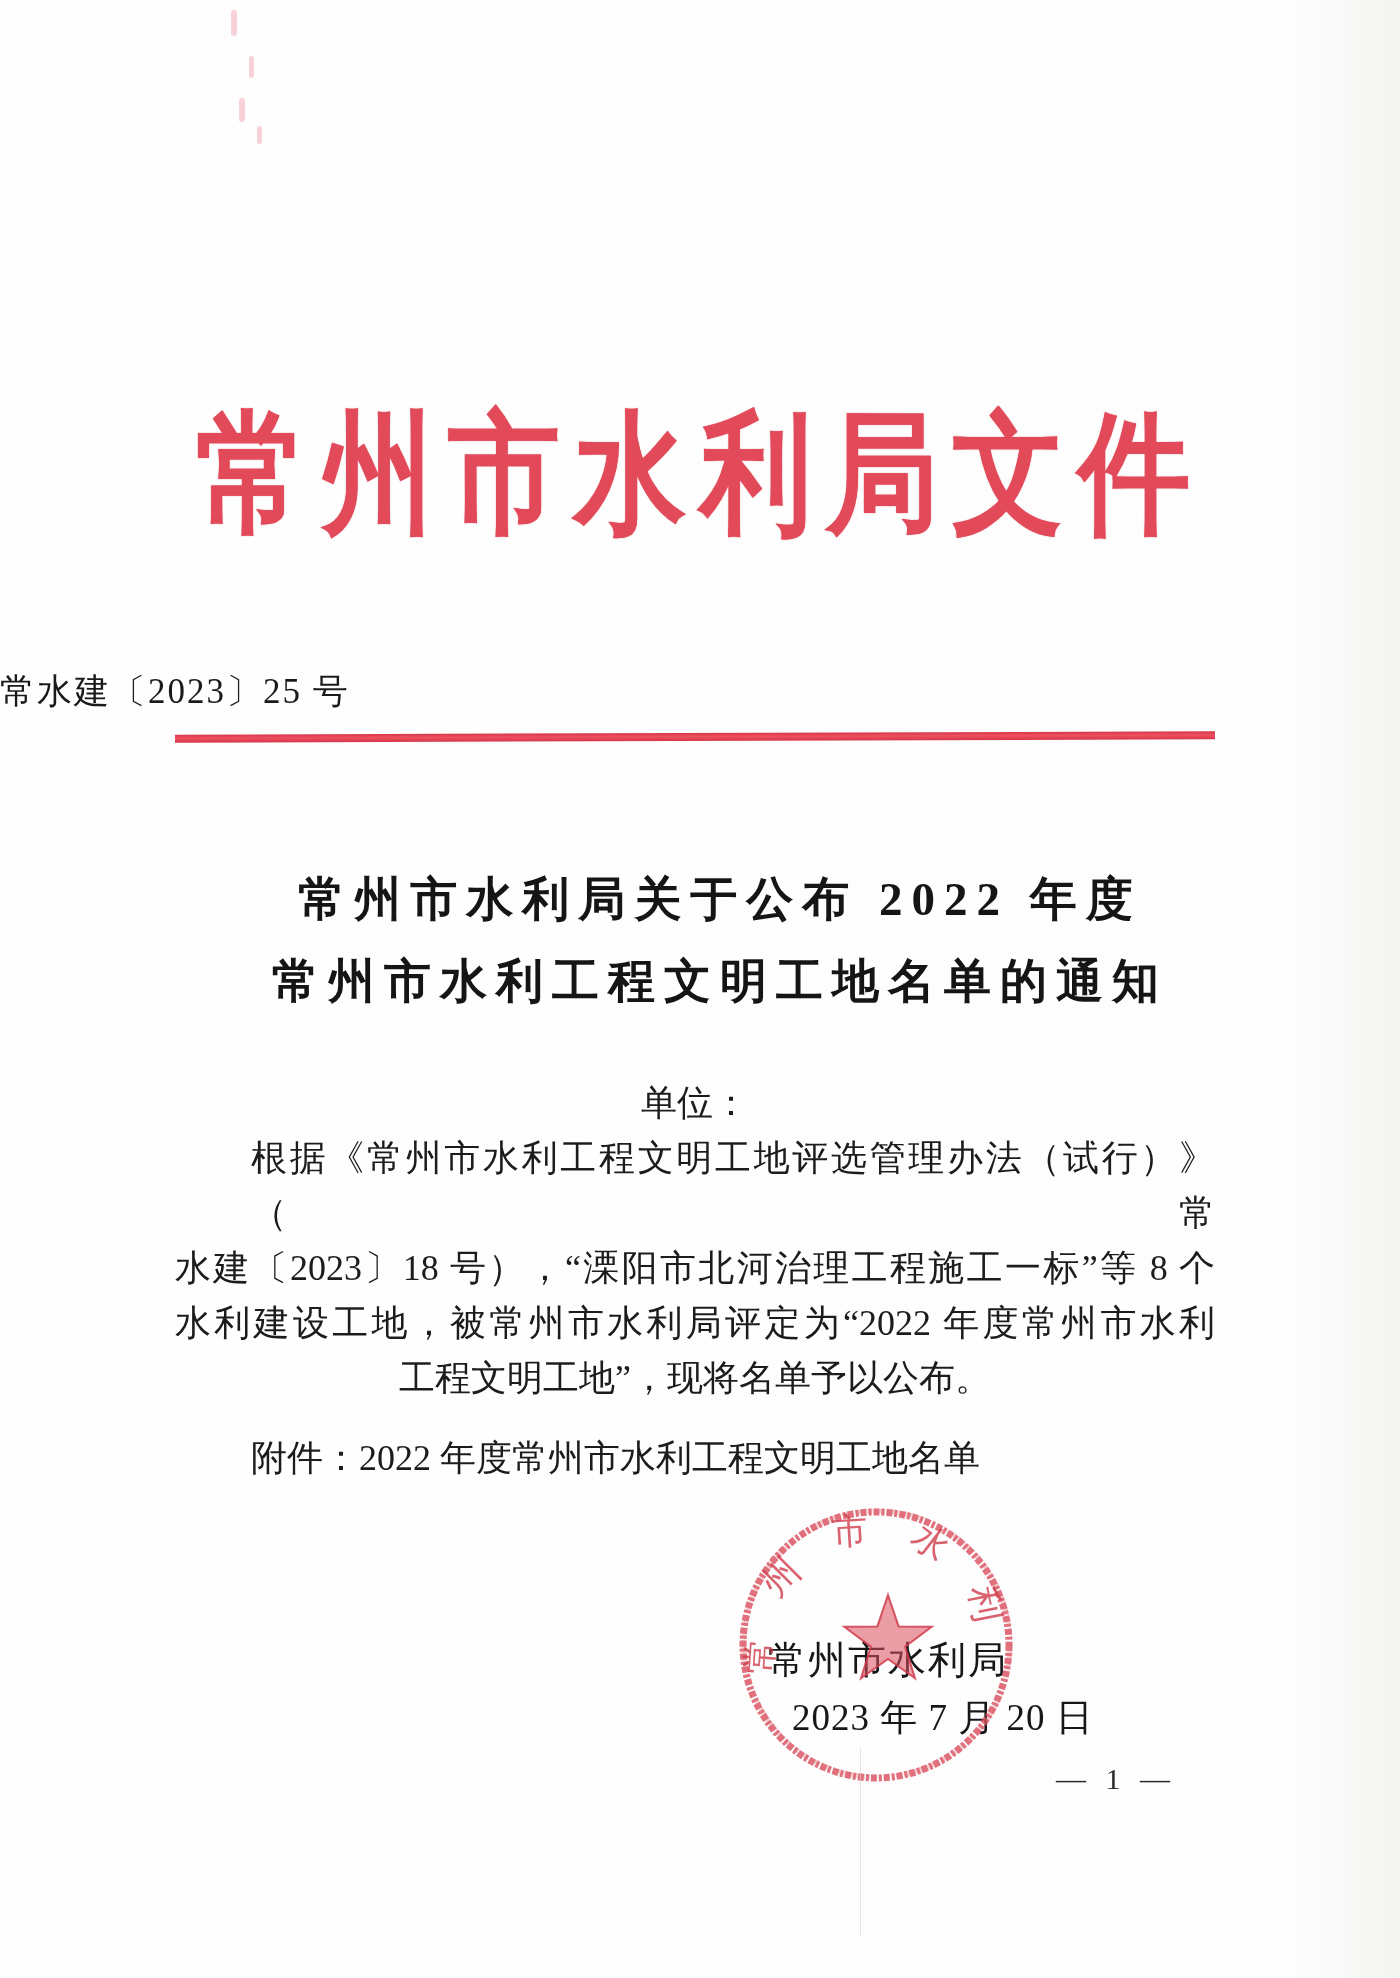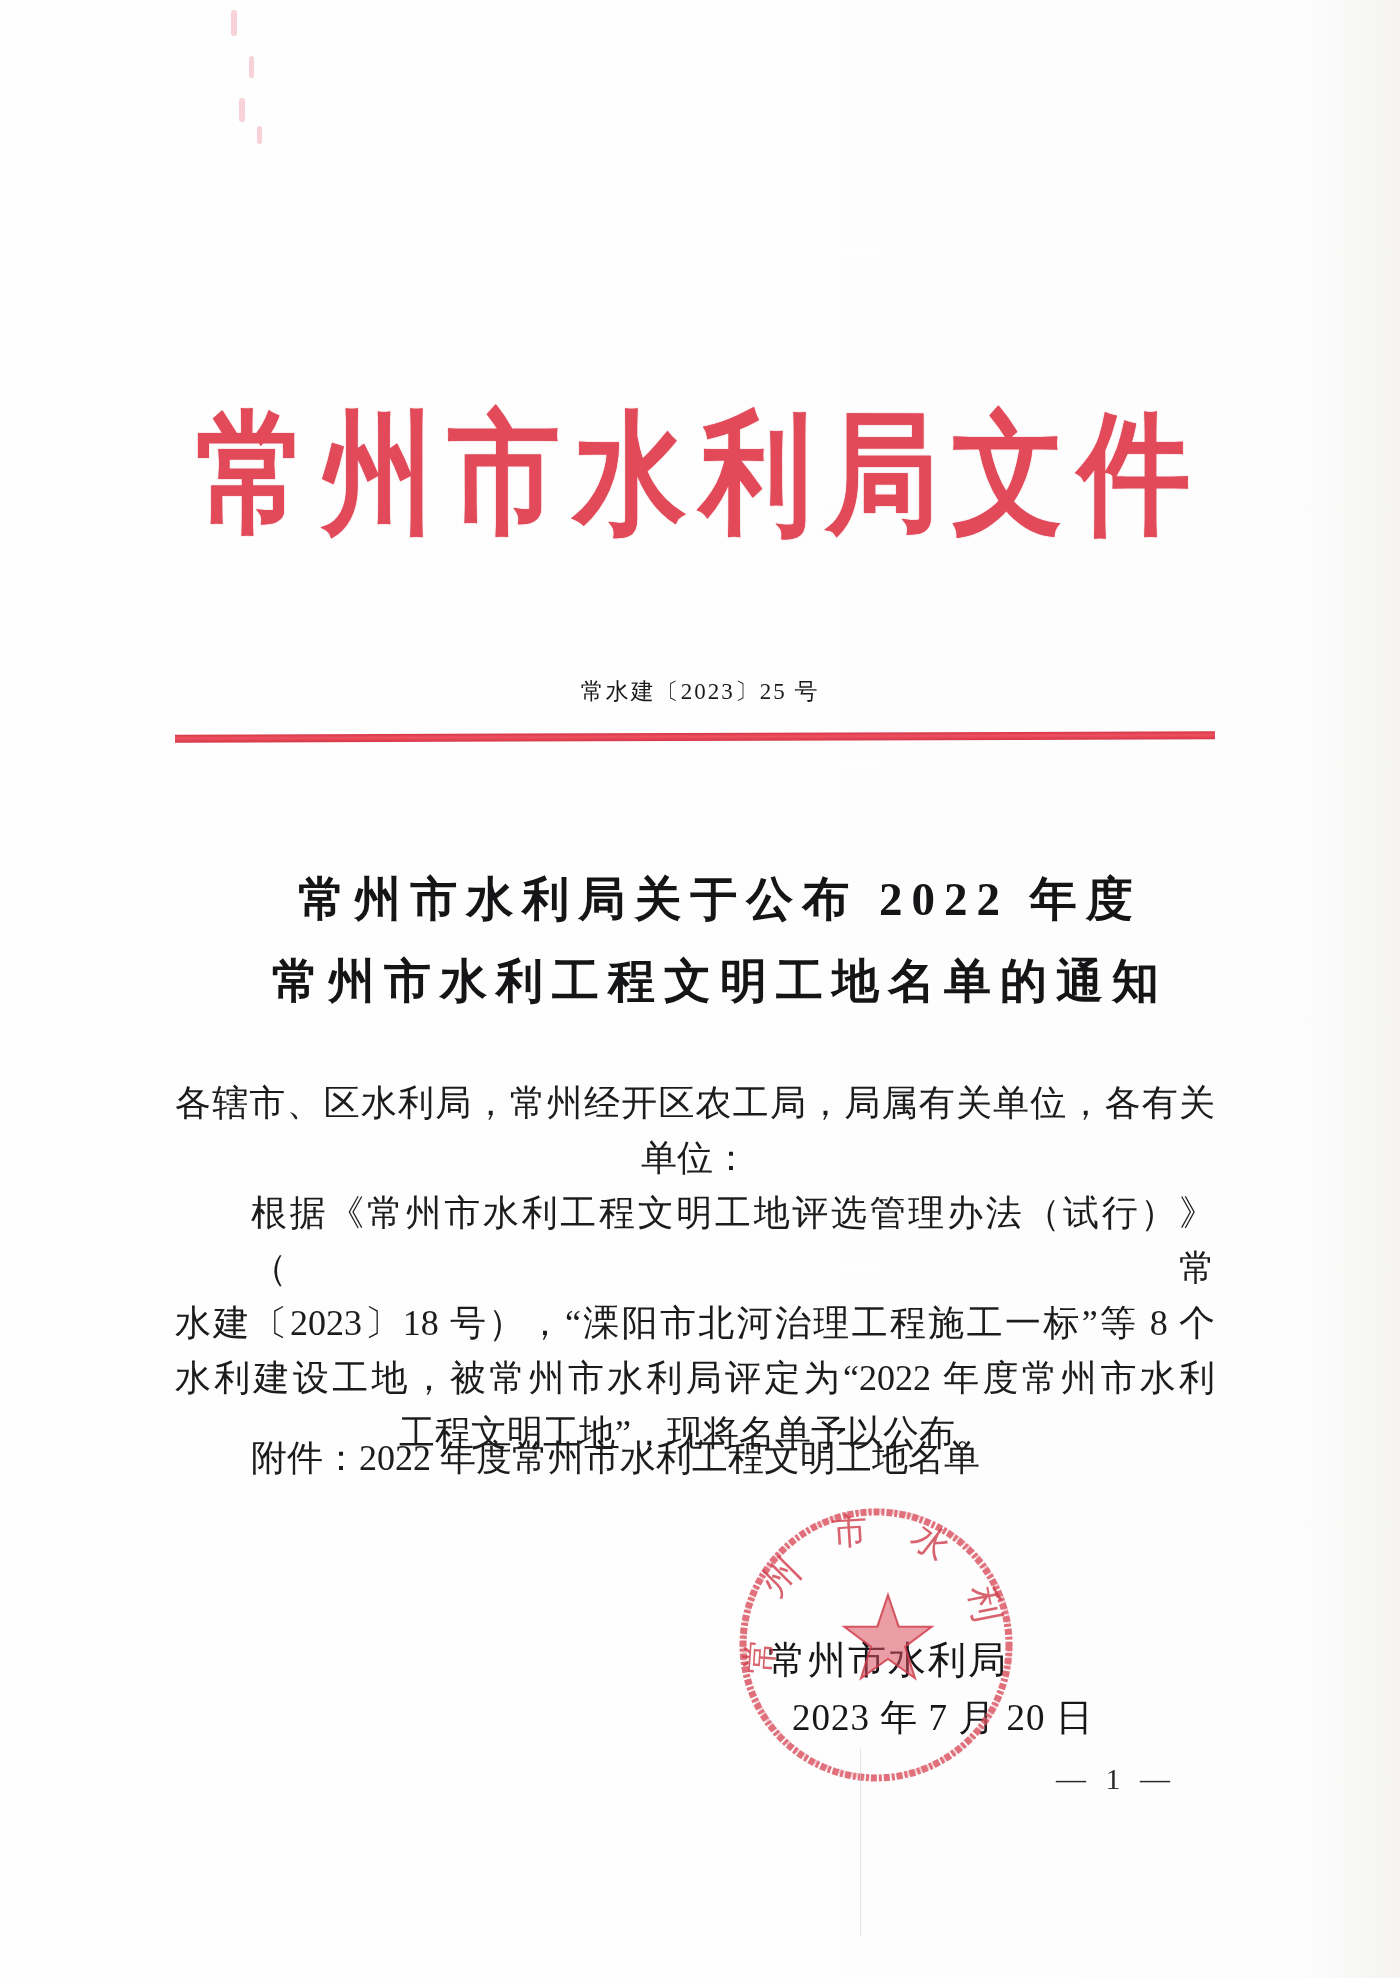--- a/index.html
+++ b/index.html
@@ -21,21 +21,21 @@
     font-size:112px;line-height:132px;font-weight:700;
     letter-spacing:14px;
     color:#e24a59;
     text-shadow:0 0 1px #d63a4b;
     transform:scaleY(1.18);transform-origin:50% 0;
     white-space:nowrap;
   }
   
   .doc-number{
     position:absolute;left:0;top:672px;width:1400px;
-    text-align:center;font-size:23px;line-height:40px;
+    text-align:left;font-size:35px;line-height:40px;
     letter-spacing:2px;color:#1a1a1c;white-space:nowrap;
   }
   
   .red-rule{
     position:absolute;left:175px;top:733px;width:1040px;height:8px;
     background:linear-gradient(180deg,#d63748 0%,#ef5060 45%,#d63748 100%);
     transform:rotate(-0.18deg);
   }
   
   .doc-title{
@@ -99,21 +99,20 @@
   <div class="doc-number">常水建〔2023〕25 号</div>
 
   <div class="red-rule"></div>
 
   <div class="doc-title">
     <div>常州市水利局关于公布 2022 年度</div>
     <div>常州市水利工程文明工地名单的通知</div>
   </div>
 
   <div class="body-block">
-    <div class="line just">各辖市、区水利局，常州经开区农工局，局属有关单位，各有关</div>
     <div class="line">单位：</div>
     <div class="line just indent">根据《常州市水利工程文明工地评选管理办法（试行）》（常</div>
     <div class="line just">水建〔2023〕18 号），“溧阳市北河治理工程施工一标”等 8 个</div>
     <div class="line just">水利建设工地，被常州市水利局评定为“2022 年度常州市水利</div>
     <div class="line">工程文明工地”，现将名单予以公布。</div>
   </div>
 
   <div class="attachment">附件：2022 年度常州市水利工程文明工地名单</div>
 
   <div class="sig-org">常州市水利局</div>

